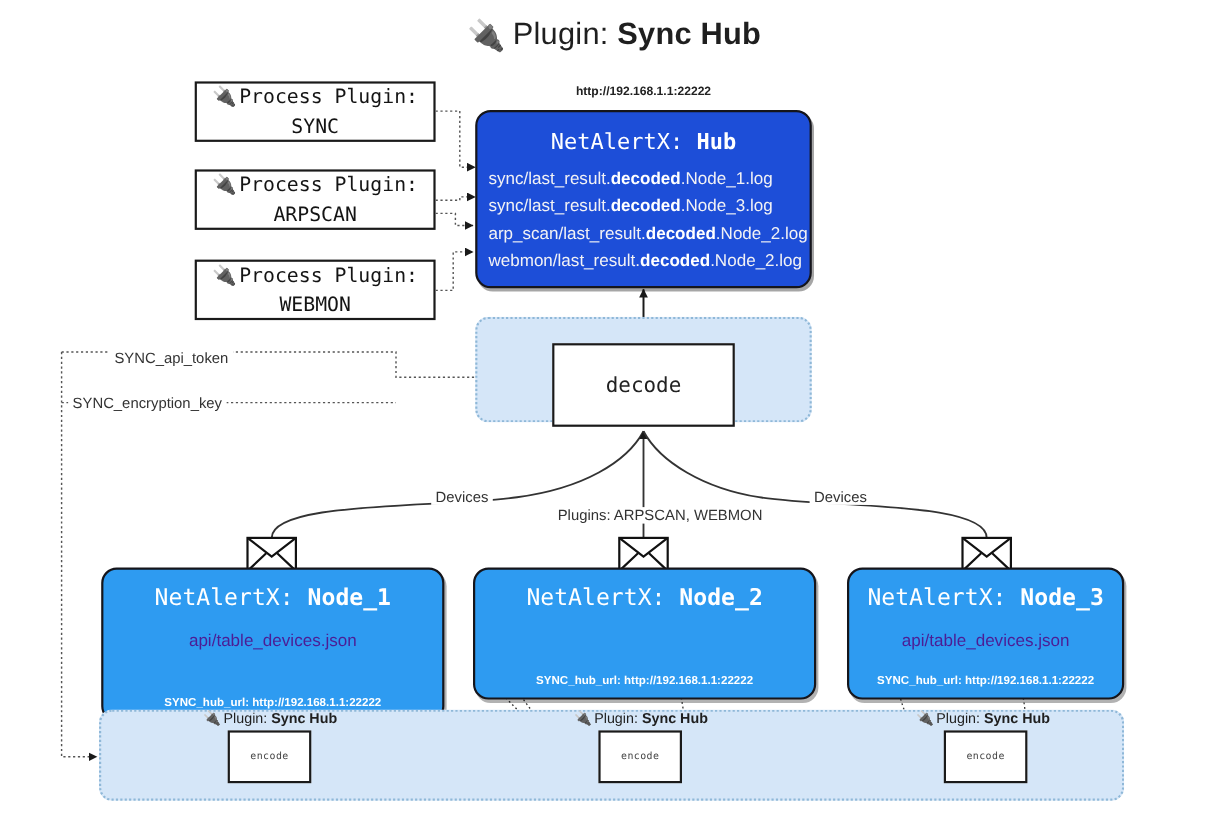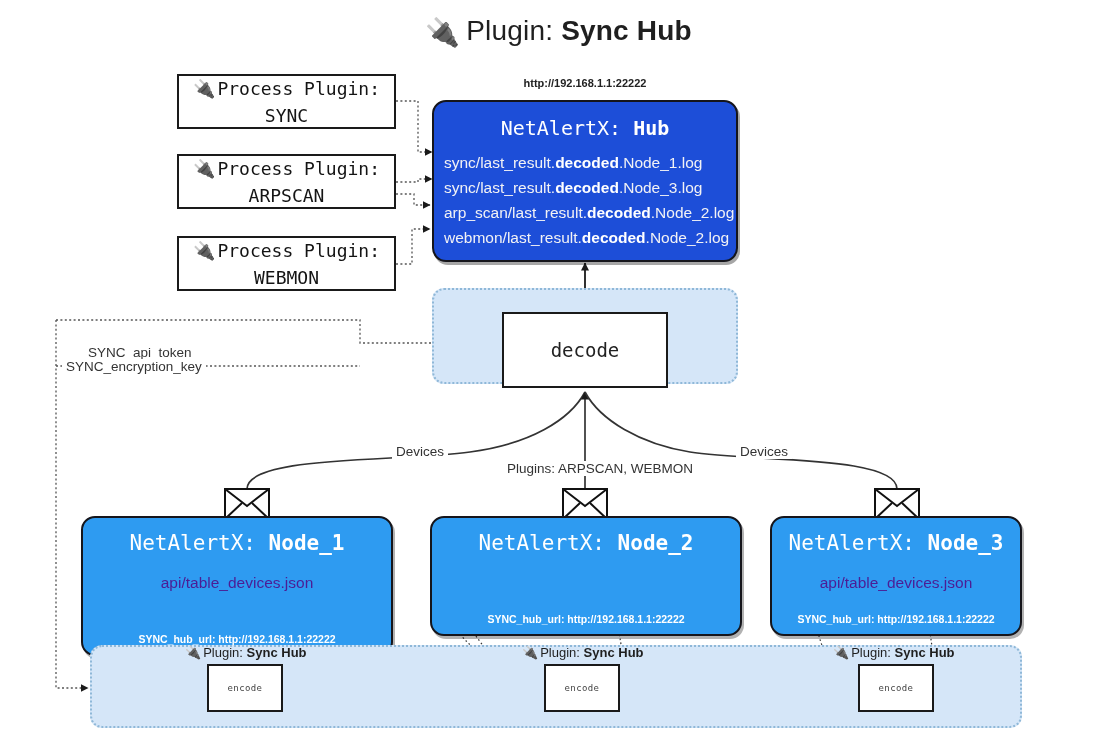--- a/index.html
+++ b/index.html
@@ -152,28 +152,28 @@
       <div><span>sync/last_result.</span><b>decoded</b><span>.Node_1.log</span></div>
       <div><span>sync/last_result.</span><b>decoded</b><span>.Node_3.log</span></div>
       <div><span>arp_scan/last_result.</span><b>decoded</b><span>.Node_2.log</span></div>
       <div><span>webmon/last_result.</span><b>decoded</b><span>.Node_2.log</span></div>
     </div>
   </div>
 
   <div class="abs grp" style="left:432px;top:288px;width:306px;height:96px;"></div>
   <div class="abs whitebox decodebox" style="left:502px;top:312px;width:166px;height:76px;">decode</div>
 
-  <div class="abs elabel" style="left:84px;top:318px;margin-top:27px;">SYNC_api_token</div>
+  <div class="abs elabel" style="left:100px;top:318px;">SYNC_api_token</div>
   <div class="abs elabel" style="left:62px;top:359px;">SYNC_encryption_key</div>
 
   <div class="abs elabel" style="left:392px;top:444px;">Devices</div>
   <div class="abs elabel" style="left:736px;top:444px;">Devices</div>
   <div class="abs elabel" style="left:503px;top:461px;">Plugins: ARPSCAN, WEBMON</div>
 
-  <div class="abs node" style="left:81px;top:516px;width:312px;height:140px;padding-left:43px;">
+  <div class="abs node" style="left:92px;top:516px;width:312px;height:140px;padding-left:43px;">
     <div class="node-title"><span>NetAlertX: </span><span class="strong">Node_1</span></div>
     <div class="node-lines">
       <div>api/table_devices.json</div>
     </div>
     <div class="node-foot">SYNC_hub_url: http://192.168.1.1:22222</div>
   </div>
 
   <div class="abs node" style="left:430px;top:516px;width:312px;height:120px;">
     <div class="node-title"><span>NetAlertX: </span><span class="strong">Node_2</span></div>
     <div class="node-lines">

